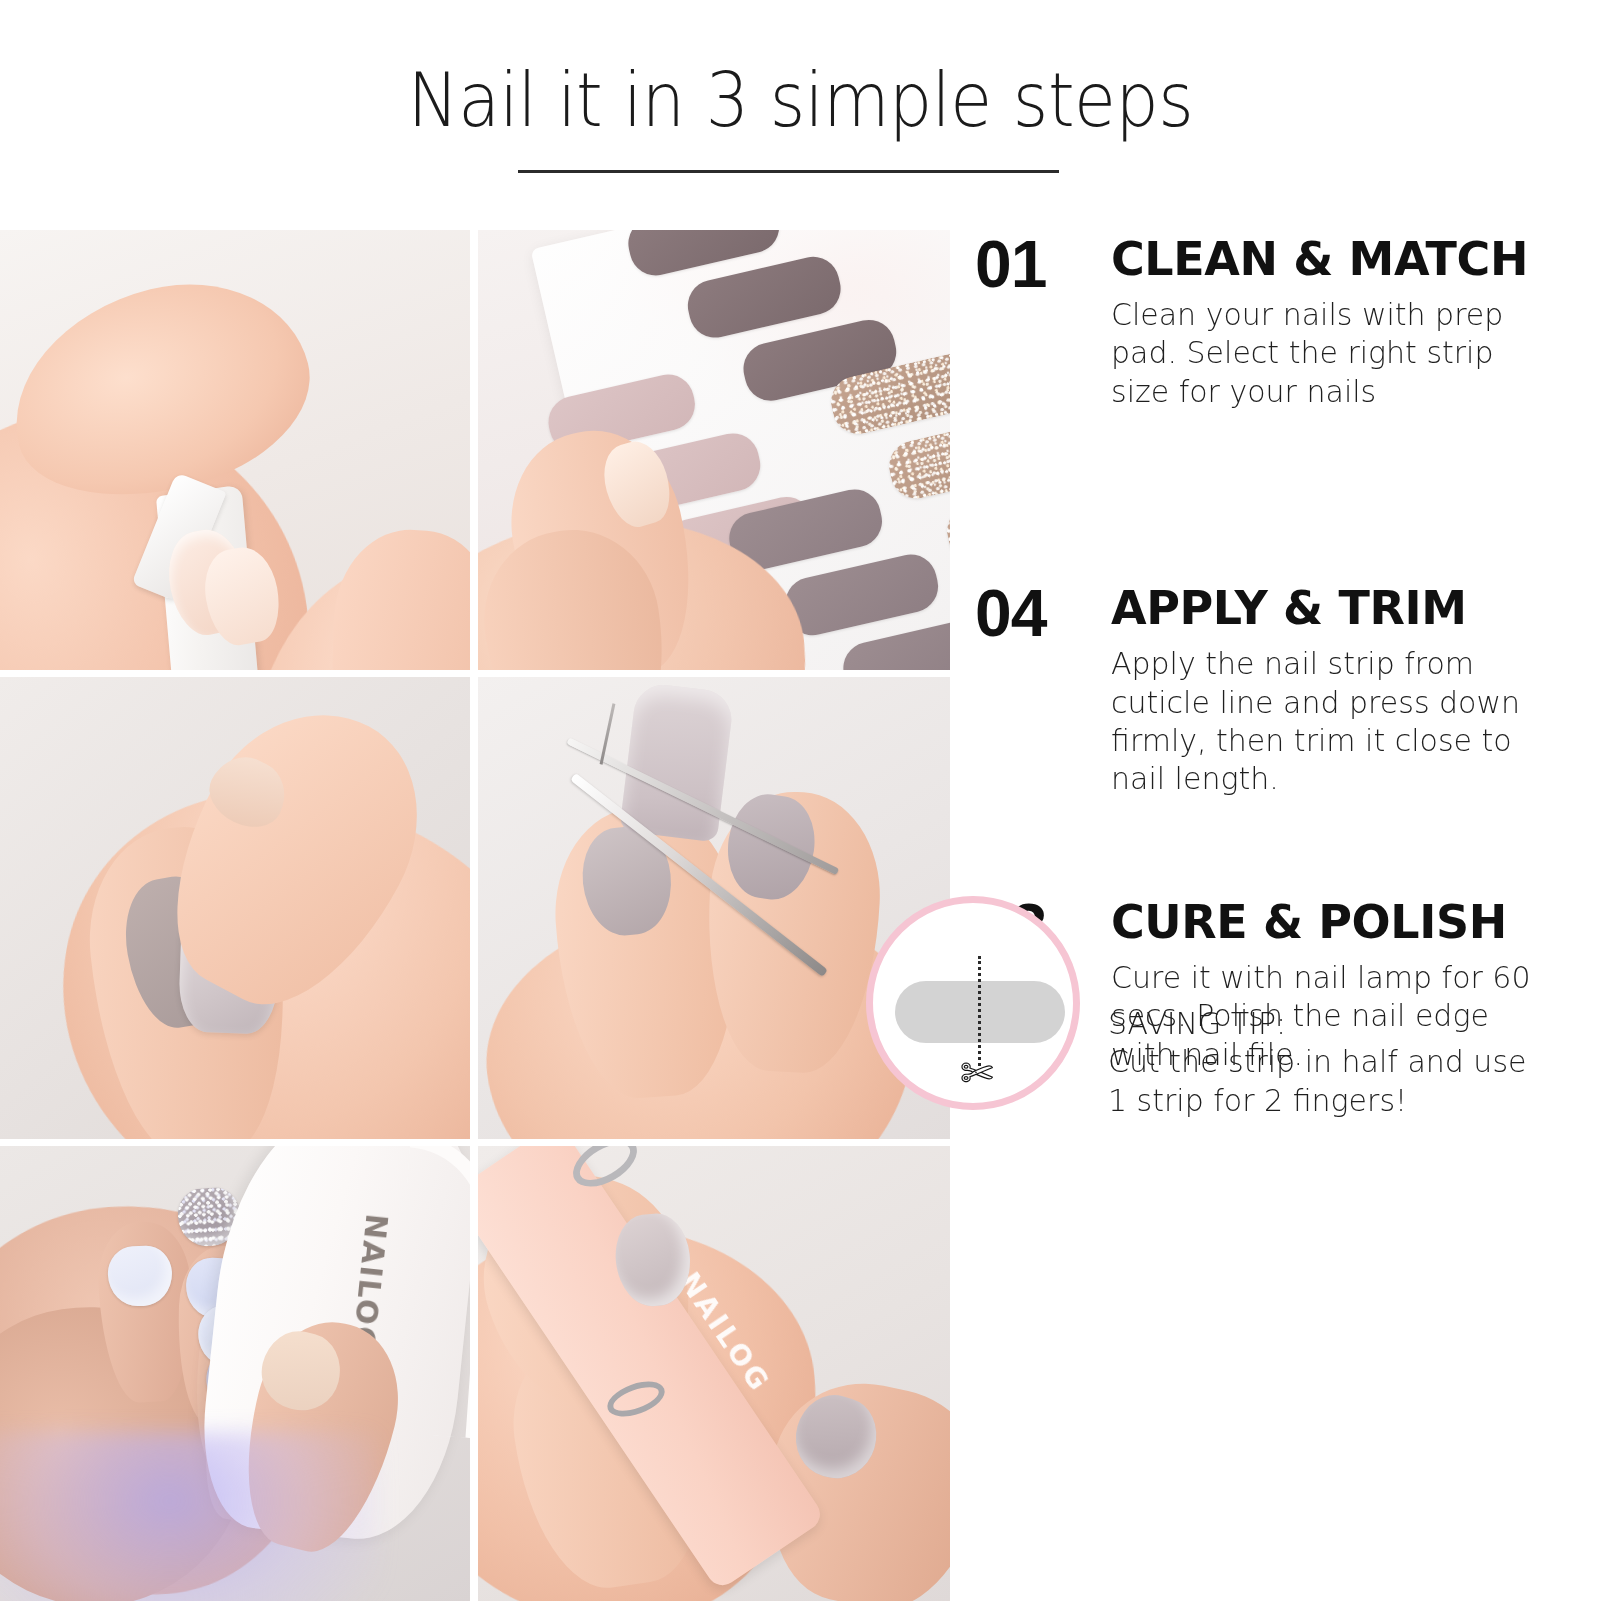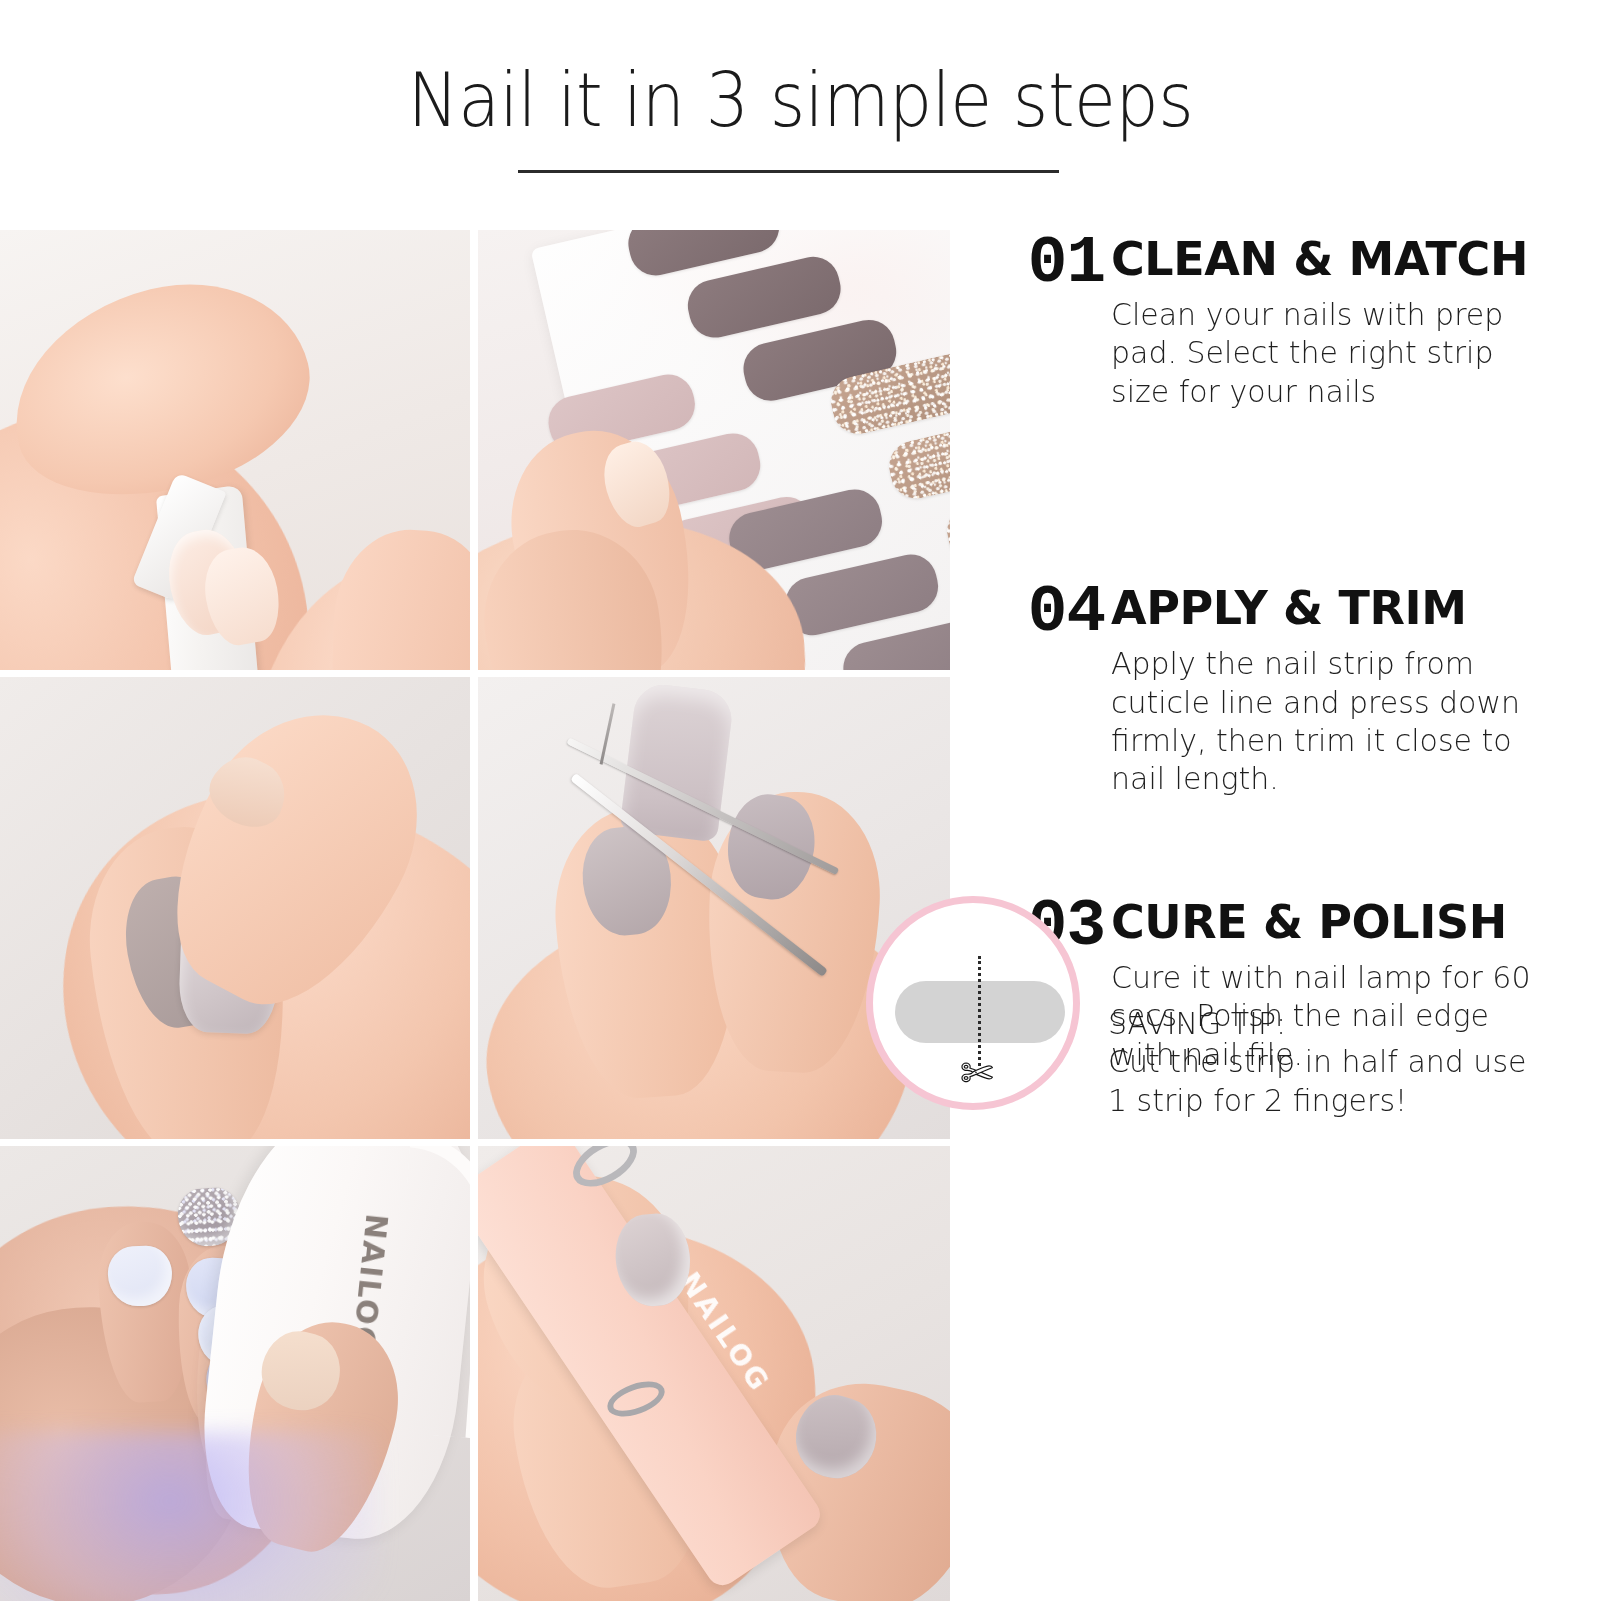--- a/index.html
+++ b/index.html
@@ -479,22 +479,21 @@
     display: flex;
     align-items: flex-start;
   }
   .step-num {
     flex: 0 0 130px;
     font-size: 66px;
     font-weight: 800;
     letter-spacing: -1px;
     color: #111111;
     line-height: 0.92;
-    font-family: Liberation Mono, monospace;
-    text-align: right;
+    font-family: Liberation Sans, sans-serif;
   }
   .step-body { flex: 1 1 auto; padding-top: 2px; margin-left: 6px; }
   .step-head {
     font-size: 46px;
     font-weight: 800;
     letter-spacing: -0.4px;
     color: #111111;
     line-height: 1.0;
     font-family: "DejaVu Sans", sans-serif;
     white-space: nowrap;

